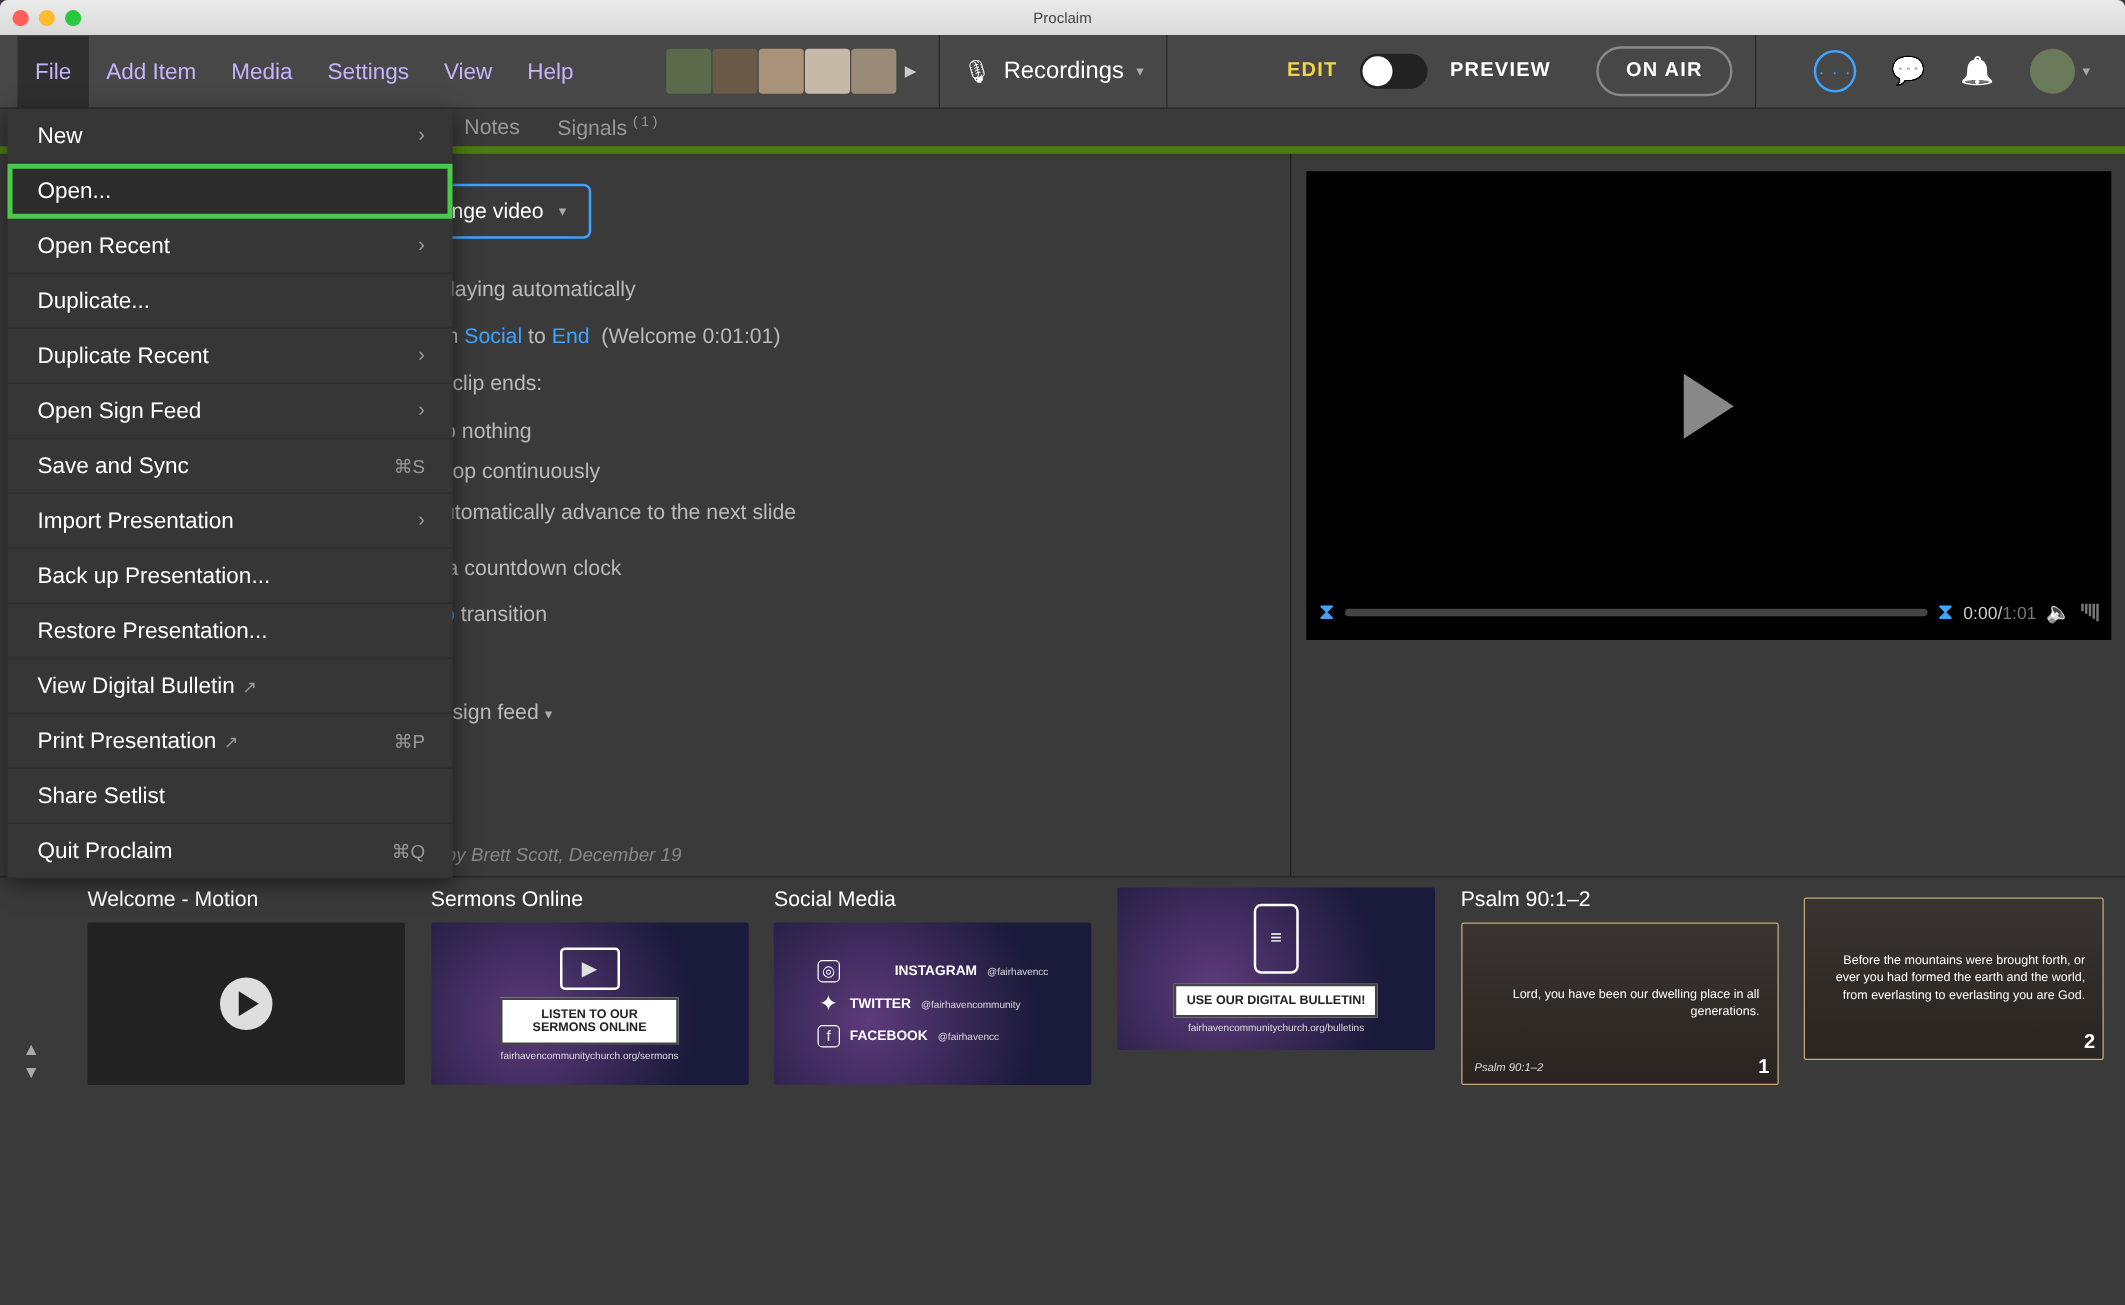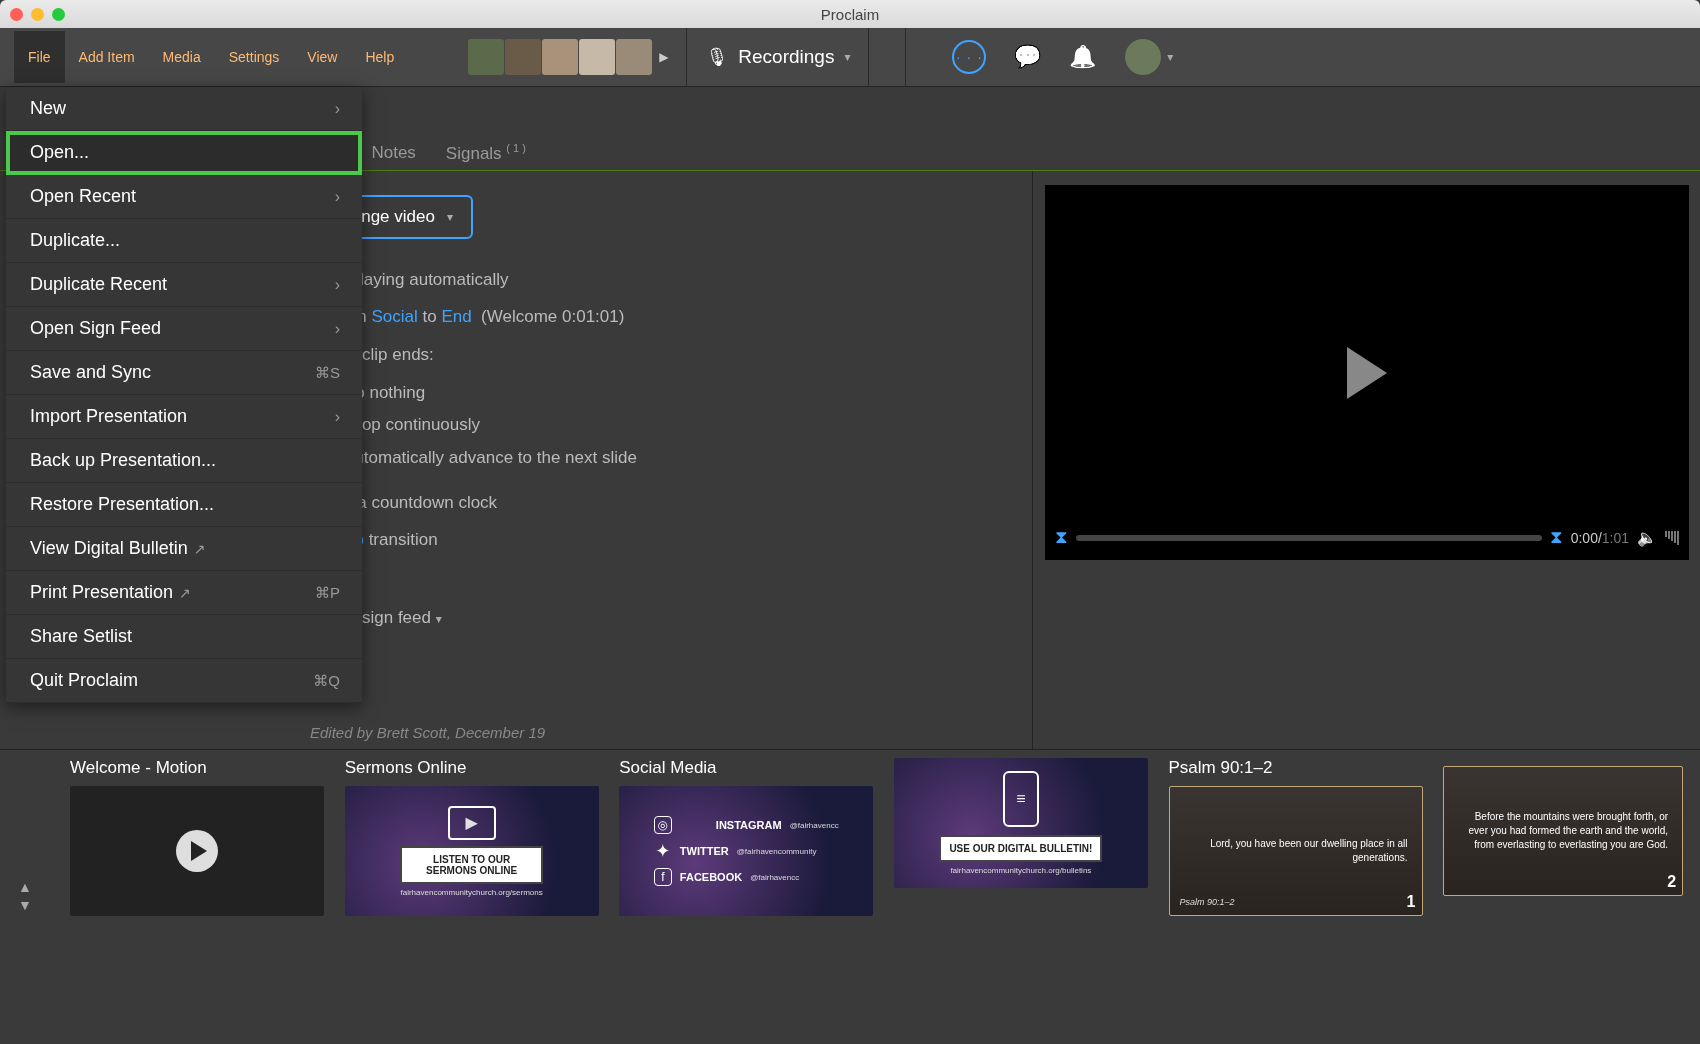--- a/index.html
+++ b/index.html
@@ -5,26 +5,26 @@
   * { box-sizing: border-box; margin: 0; padding: 0; font-family: -apple-system, "Helvetica Neue", Arial, sans-serif; }
   html, body { width: 1700px; height: 1044px; background: #3a3a3a; color: #e0e0e0; overflow: hidden; }
   
   
   .titlebar { height: 28px; background: linear-gradient(#ebebeb, #d9d9d9); display: flex; align-items: center; position: relative; border-top-left-radius: 6px; border-top-right-radius: 6px; }
   .traffic-lights { display: flex; gap: 8px; padding-left: 10px; }
   .tl { width: 13px; height: 13px; border-radius: 50%; }
   .tl.red { background: #ff5f57; }
   .tl.yellow { background: #febc2e; }
   .tl.green { background: #28c840; }
-  .titlebar-title { position: absolute; left: 50%; transform: translateX(-50%); font-size: 15px; color: #444; }
+  .titlebar-title { position: absolute; left: 50%; transform: translateX(-50%); font-size: 12px; color: #444; }
   
   
   .toolbar { height: 59px; background: #474747; display: flex; align-items: center; border-bottom: 1px solid #222; }
   .menu-items { display: flex; gap: 0; padding-left: 14px; }
-  .menu-item { padding: 18px 14px; font-size: 14px; color: #fdba74; cursor: pointer; }
+  .menu-item { padding: 18px 14px; font-size: 18px; color: #c4b5fd; cursor: pointer; }
   .menu-item.active { background: #2f2f2f; }
   
   .avatars { display: flex; margin-left: 20px; gap: 1px; align-items: center; }
   .avatar { width: 36px; height: 36px; background: #6a6a6a; border-radius: 3px; }
   .avatar:nth-child(1){ background:#5b6a4a;} .avatar:nth-child(2){ background:#6a5a48;} .avatar:nth-child(3){ background:#a8937a;} .avatar:nth-child(4){ background:#c7b9a8;} .avatar:nth-child(5){ background:#9a8a78;}
   .avatar-more { color:#ccc; margin-left:6px; font-size:12px;}
   
   .divider-v { width:1px; height:59px; background:#2a2a2a; margin:0 18px; }
   
   .recordings-btn { display: flex; align-items: center; gap: 10px; font-size: 19px; color:#fff; cursor:pointer;text-align:center; }
@@ -38,21 +38,21 @@
   .preview-label { color:#fff; font-weight:700; letter-spacing:1px; font-size:16px;}
   .onair-btn { border:2px solid #888; border-radius:24px; padding:9px 22px; color:#fff; font-weight:700; letter-spacing:1px; font-size:16px; margin-left:18px; cursor:pointer;}
   
   .right-icons { display:flex; align-items:center; gap:28px; padding:0 28px;}
   .circ-dots { width:34px; height:34px; border:2px solid #3fa4ff; border-radius:50%; display:flex; align-items:center; justify-content:center; color:#3fa4ff; font-size:14px; letter-spacing:1px;}
   .chat-icon::before { content:"💬"; filter:grayscale(1) brightness(2); font-size:22px;}
   .bell-icon::before { content:"🔔"; filter:grayscale(1) brightness(2); font-size:22px;}
   .user-avatar { width:36px; height:36px; border-radius:50%; background:#6a7a5a;}
   
   
-  .tabs-row { height:36px; background:#3a3a3a; display:flex; align-items:center; gap:30px; padding-left:300px; border-bottom:1px solid #4d7c0f;margin-top:48px;}
+  .tabs-row { height:36px; background:#3a3a3a; display:flex; align-items:center; gap:30px; padding-left:300px; border-bottom:6px solid #4d7c0f;}
   .tab { color:#999; font-size:17px; padding:6px 0; cursor:pointer;}
   .tab.active { color:#f5d442; border-bottom:3px solid #f5d442;}
   .signals-badge { font-size:11px; vertical-align:super;}
   
   
   .file-menu { position:absolute; left:6px; top:87px; width:356px; background:#363636; z-index:100; box-shadow:0 4px 16px rgba(0,0,0,0.5);}
   .fm-item { display:flex; align-items:center; justify-content:space-between; padding:11px 22px 11px 24px; font-size:18px; color:#fff; cursor:pointer; border-bottom:1px solid #2c2c2c;gap:32px;}
   .fm-item.highlight { outline: 4px solid #4ac94a; outline-offset:-4px; background:#2c2c2c;}
   .fm-chevron { color:#999; font-size:16px;}
   .fm-shortcut { color:#999; font-size:15px;}
@@ -136,20 +136,28 @@
     <div class="avatar"></div>
     <div class="avatar-more">▶</div>
   </div>
   <div class="divider-v"></div>
   <div class="recordings-btn">
     <span class="mic-icon"></span>
     <span>Recordings</span>
     <span class="caret-down">▾</span>
   </div>
   <div class="divider-v"></div>
+  <div class="mode-switch">
+    <span class="edit-label">EDIT</span>
+    <div class="switch">
+        <div class="switch-knob"></div>
+      </div>
+    <span class="preview-label">PREVIEW</span>
+    <div class="onair-btn">ON AIR</div>
+  </div>
   <div class="divider-v"></div>
   <div class="right-icons">
     <div class="circ-dots">· · ·</div>
     <span class="chat-icon"></span>
     <span class="bell-icon"></span>
     <div style="display:flex;align-items:center;gap:6px;">
       <div class="user-avatar"></div>
       <span class="caret-down">▾</span>
     </div>
   </div>

